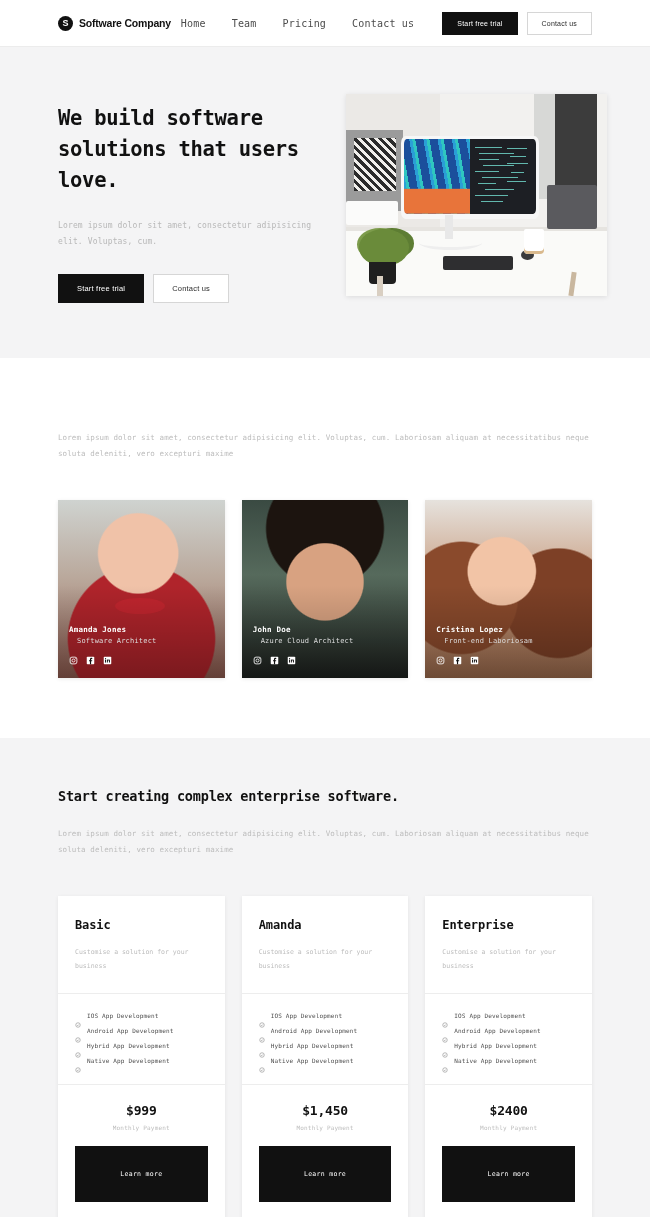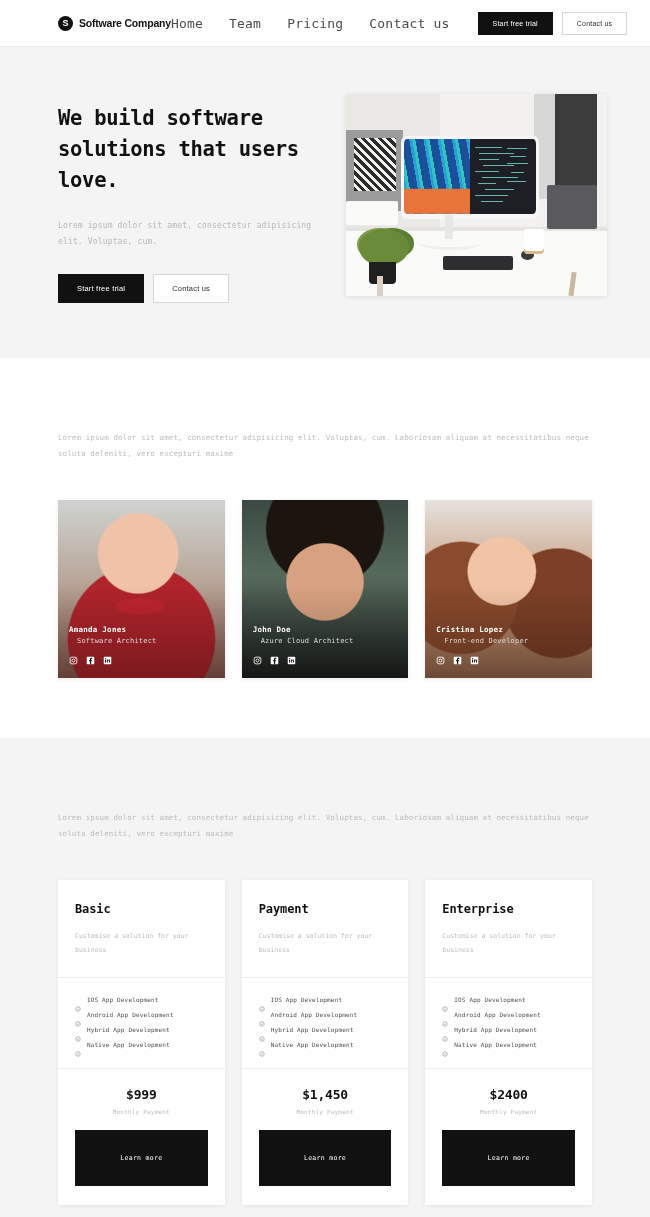--- a/index.html
+++ b/index.html
@@ -30,21 +30,21 @@
     line-height: 1;
   }
   .brand-name {
     font-size: 10.5px; font-weight: bold; color: #111111;
     font-family: "Liberation Sans", sans-serif;
     letter-spacing: -0.2px;
   }
   .nav-wrap { margin-left: auto; display: flex; align-items: center; gap: 0; }
   .nav-links { display: flex; align-items: center; gap: 26px; margin-right: 28px; }
   .nav-link {
-    font-size: 13px; color: #4b4b4b; text-decoration: none;
+    font-size: 10px; color: #4b4b4b; text-decoration: none;
     letter-spacing: 0.2px; white-space: nowrap;
   }
   .btn-dark {
     background: #111111; color: #ffffff;
     font-size: 7px; padding: 7px 14px;
     border: 1px solid #111111; white-space: nowrap;
     letter-spacing: 0.2px; cursor: pointer;
   }
   .btn-light {
     background: #ffffff; color: #2b2b2b;
@@ -336,21 +336,21 @@
           </span>
         </div>
       </div>
     </article>
 
     <article class="team-card">
       <div class="portrait p3"></div>
       <div class="portrait-shade"></div>
       <div class="card-info">
         <div class="member-name">Cristina Lopez</div>
-        <div class="member-role">Front-end Developer</div>
+        <div class="member-role">Front-end Laboriosam</div>
         <div class="socials">
           <span class="social-ic">
             <svg width="9" height="9" viewBox="0 0 24 24" fill="none" stroke="#fff" stroke-width="2.2">
               <rect x="3" y="3" width="18" height="18" rx="5"></rect>
                 <circle cx="12" cy="12" r="4"></circle>
                 <circle cx="17.5" cy="6.5" r="1.2" fill="#fff" stroke="none"></circle>
             </svg>
           </span>
           <span class="social-ic">
             <svg width="9" height="9" viewBox="0 0 24 24">
@@ -367,20 +367,21 @@
               </svg>
           </span>
         </div>
       </div>
     </article>
 
   </div>
 </section>
 
 <section class="section-gray">
+  <h2 class="section-title">Start creating complex enterprise software.</h2>
   <p class="section-desc">Lorem ipsum dolor sit amet, consectetur adipisicing elit. Voluptas, cum. Laboriosam aliquam at necessitatibus neque soluta deleniti, vero excepturi maxime</p>
 
   <div class="price-grid">
 
     <div class="price-card">
       <div class="pc-head">
         <div class="pc-name">Basic</div>
         <div class="pc-tagline">Customise a solution for your business</div>
       </div>
       <div class="pc-divider"></div>
@@ -417,21 +418,21 @@
       <div class="pc-divider"></div>
       <div class="pc-foot">
         <div class="pc-price">$999</div>
         <div class="pc-period">Monthly Payment</div>
         <button class="pc-cta">Learn more</button>
       </div>
     </div>
 
     <div class="price-card">
       <div class="pc-head">
-        <div class="pc-name">Payment</div>
+        <div class="pc-name">Amanda</div>
         <div class="pc-tagline">Customise a solution for your business</div>
       </div>
       <div class="pc-divider"></div>
       <div class="pc-features">
         <div class="feat">
           <span class="feat-ic"><svg width="6" height="6" viewBox="0 0 24 24" fill="none" stroke="#8a8a8a" stroke-width="2.4">
                 <circle cx="12" cy="12" r="9"></circle>
                 <path d="M8.5 12.5l2.5 2.5 4.5-5"></path>
               </svg></span>
           <span class="feat-label">IOS App Development</span>

